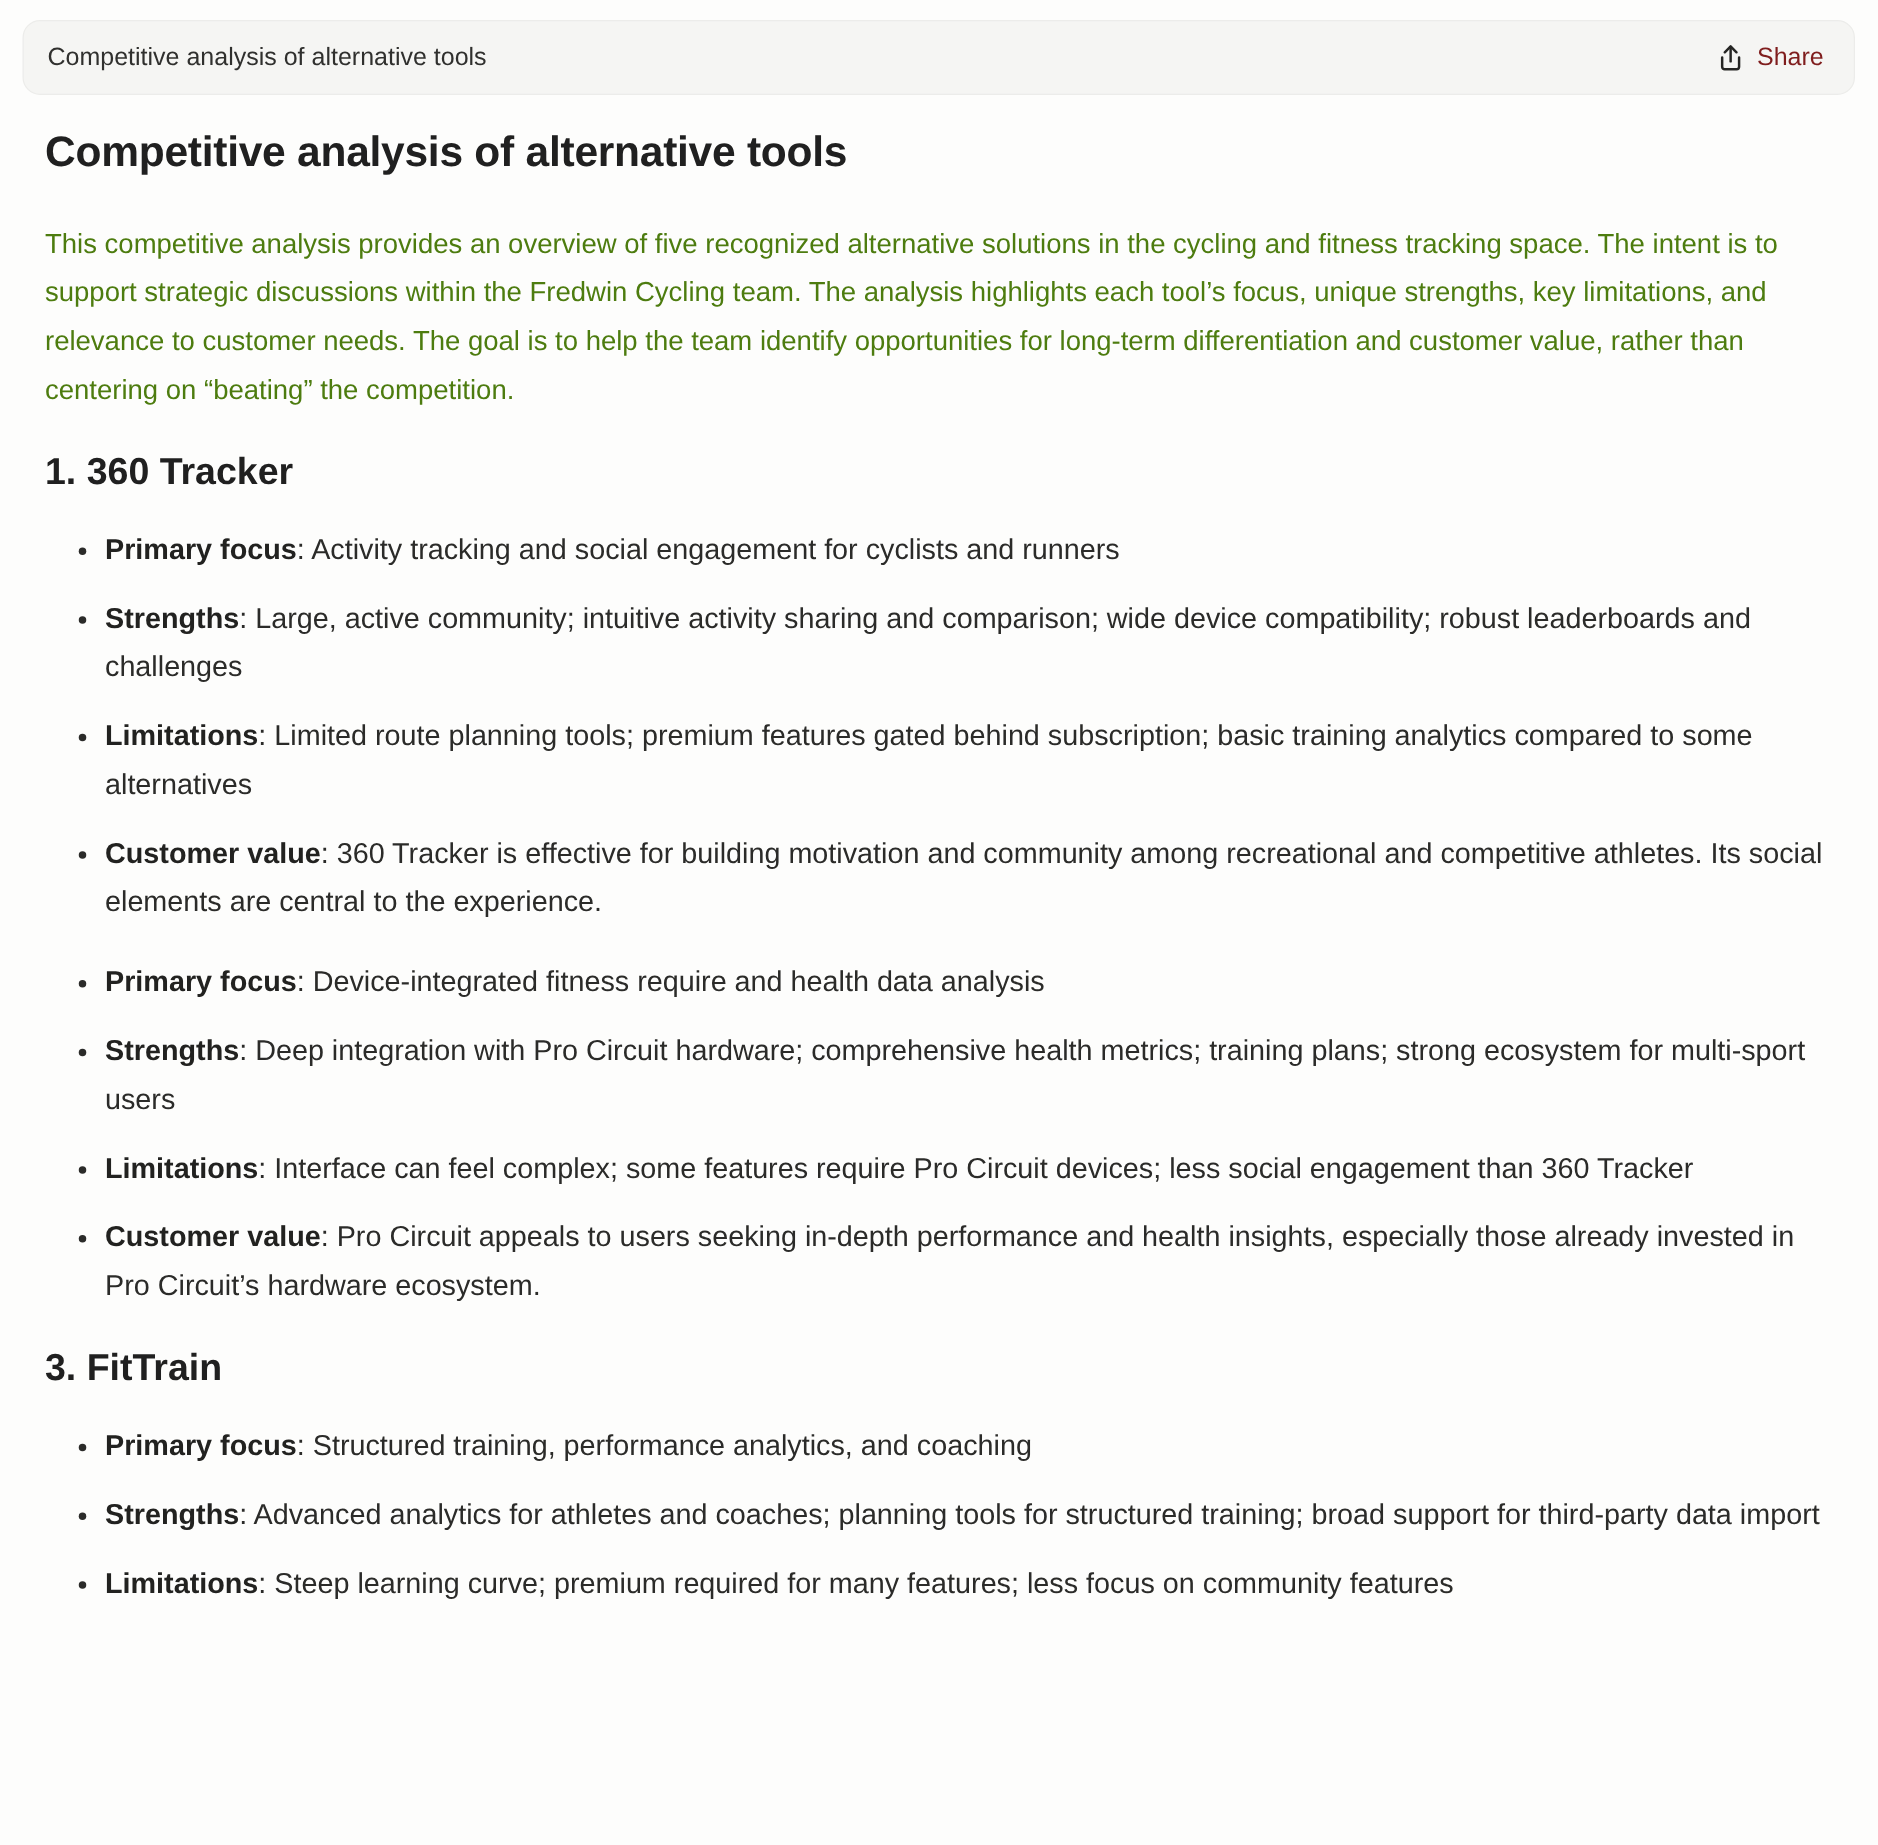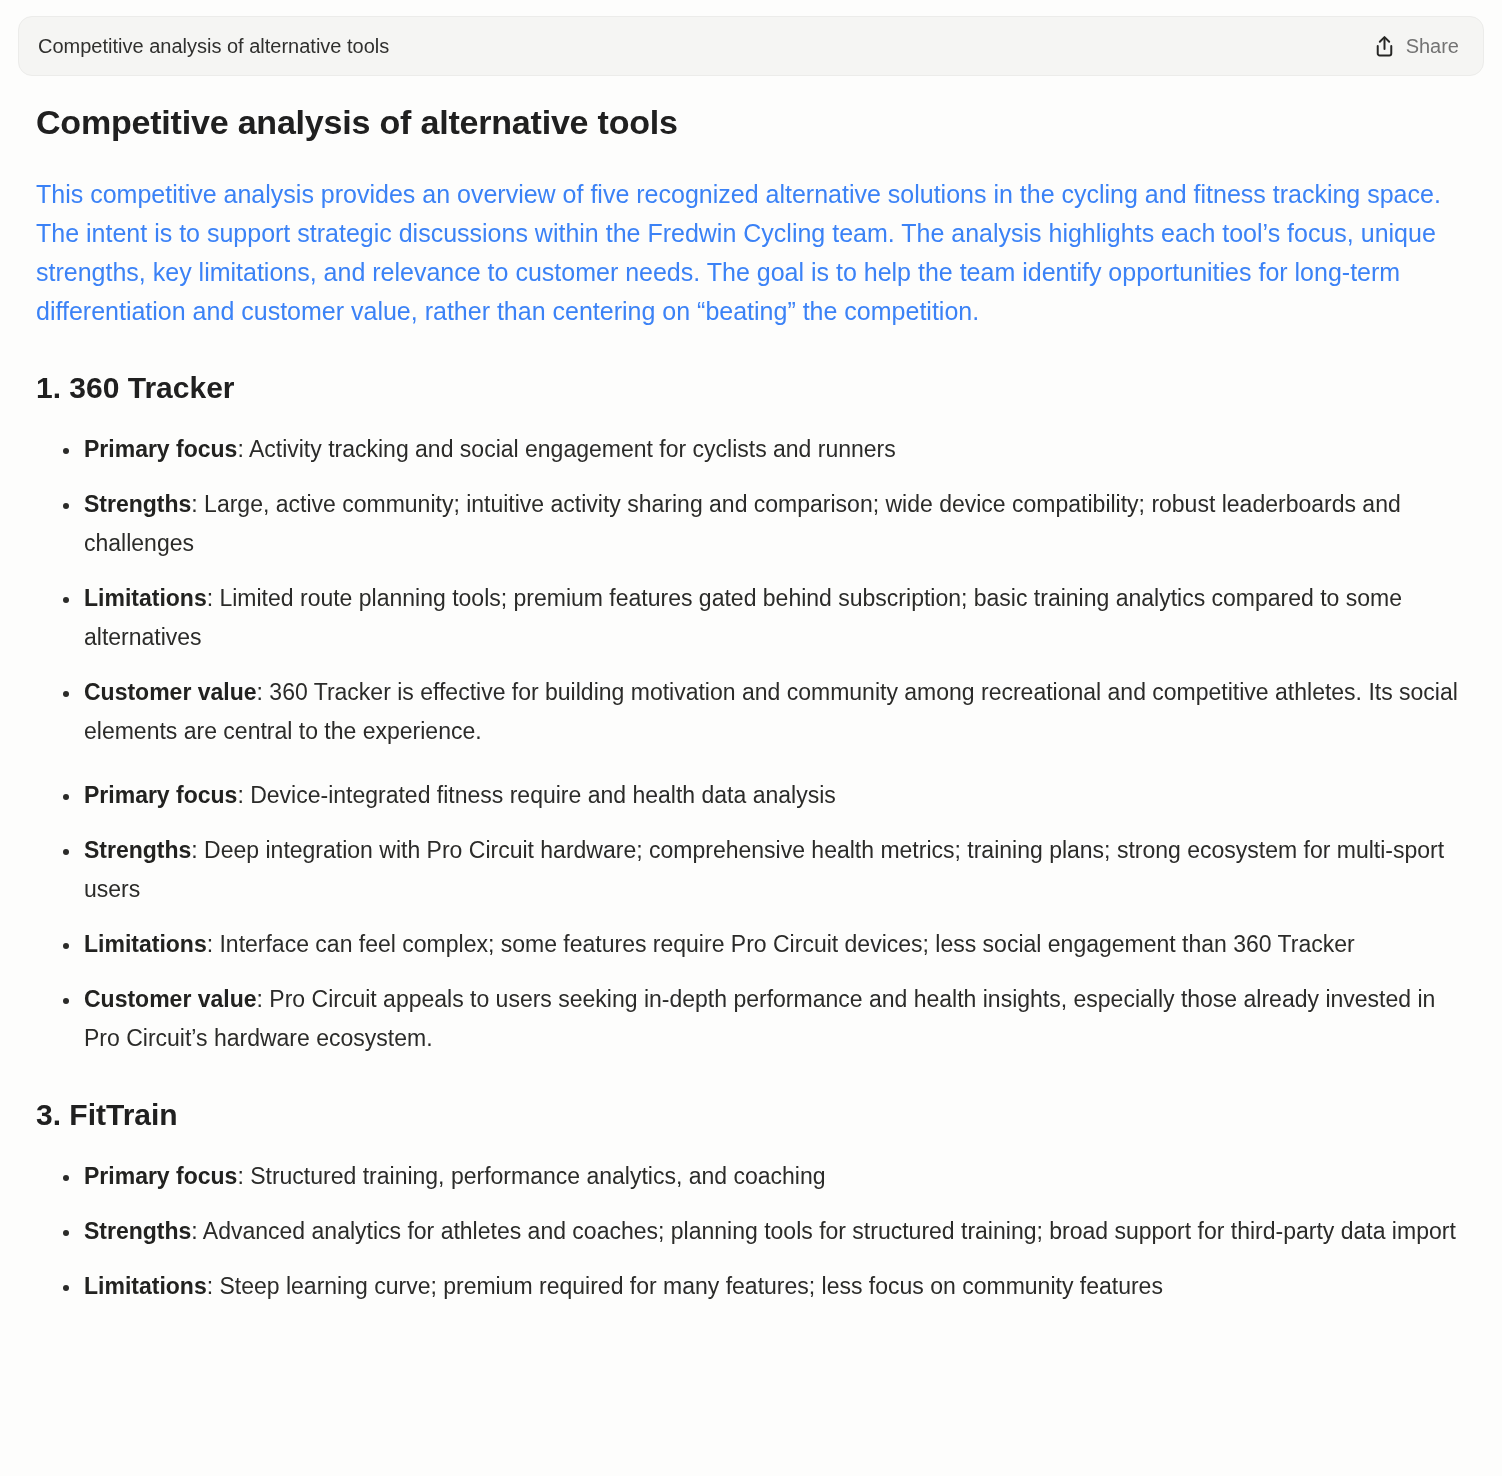--- a/index.html
+++ b/index.html
@@ -28,42 +28,42 @@
     text-overflow: ellipsis;
   }
   .share-btn {
     display: flex;
     align-items: center;
     gap: 9px;
     background: none;
     border: none;
     font-family: inherit;
     font-size: 20px;
-    color: #737373;
+    color: #7f1d1d;
     cursor: pointer;
     padding: 4px 2px;
     text-align: right;
   }
   .share-btn svg { display: block; }
   .doc { padding: 0 36px 20px; }
   h1 {
     margin-top: 27px;
     font-size: 34px;
     font-weight: 700;
     letter-spacing: -0.2px;
     color: #202020;
   }
   .intro {
     margin-top: 33px;
-    font-size: 25px;
+    font-size: 22px;
     line-height: 39px;
-    color: #3b82f6;
+    color: #4d7c0f;
   }
   h2 {
-    margin-top: 40px;
+    margin-top: 30px;
     font-size: 30px;
     font-weight: 700;
     color: #202020;
   }
   ul.bullets {
     margin-top: 25px;
     padding-left: 46px;
     list-style: disc;
   }
   ul.bullets li {

